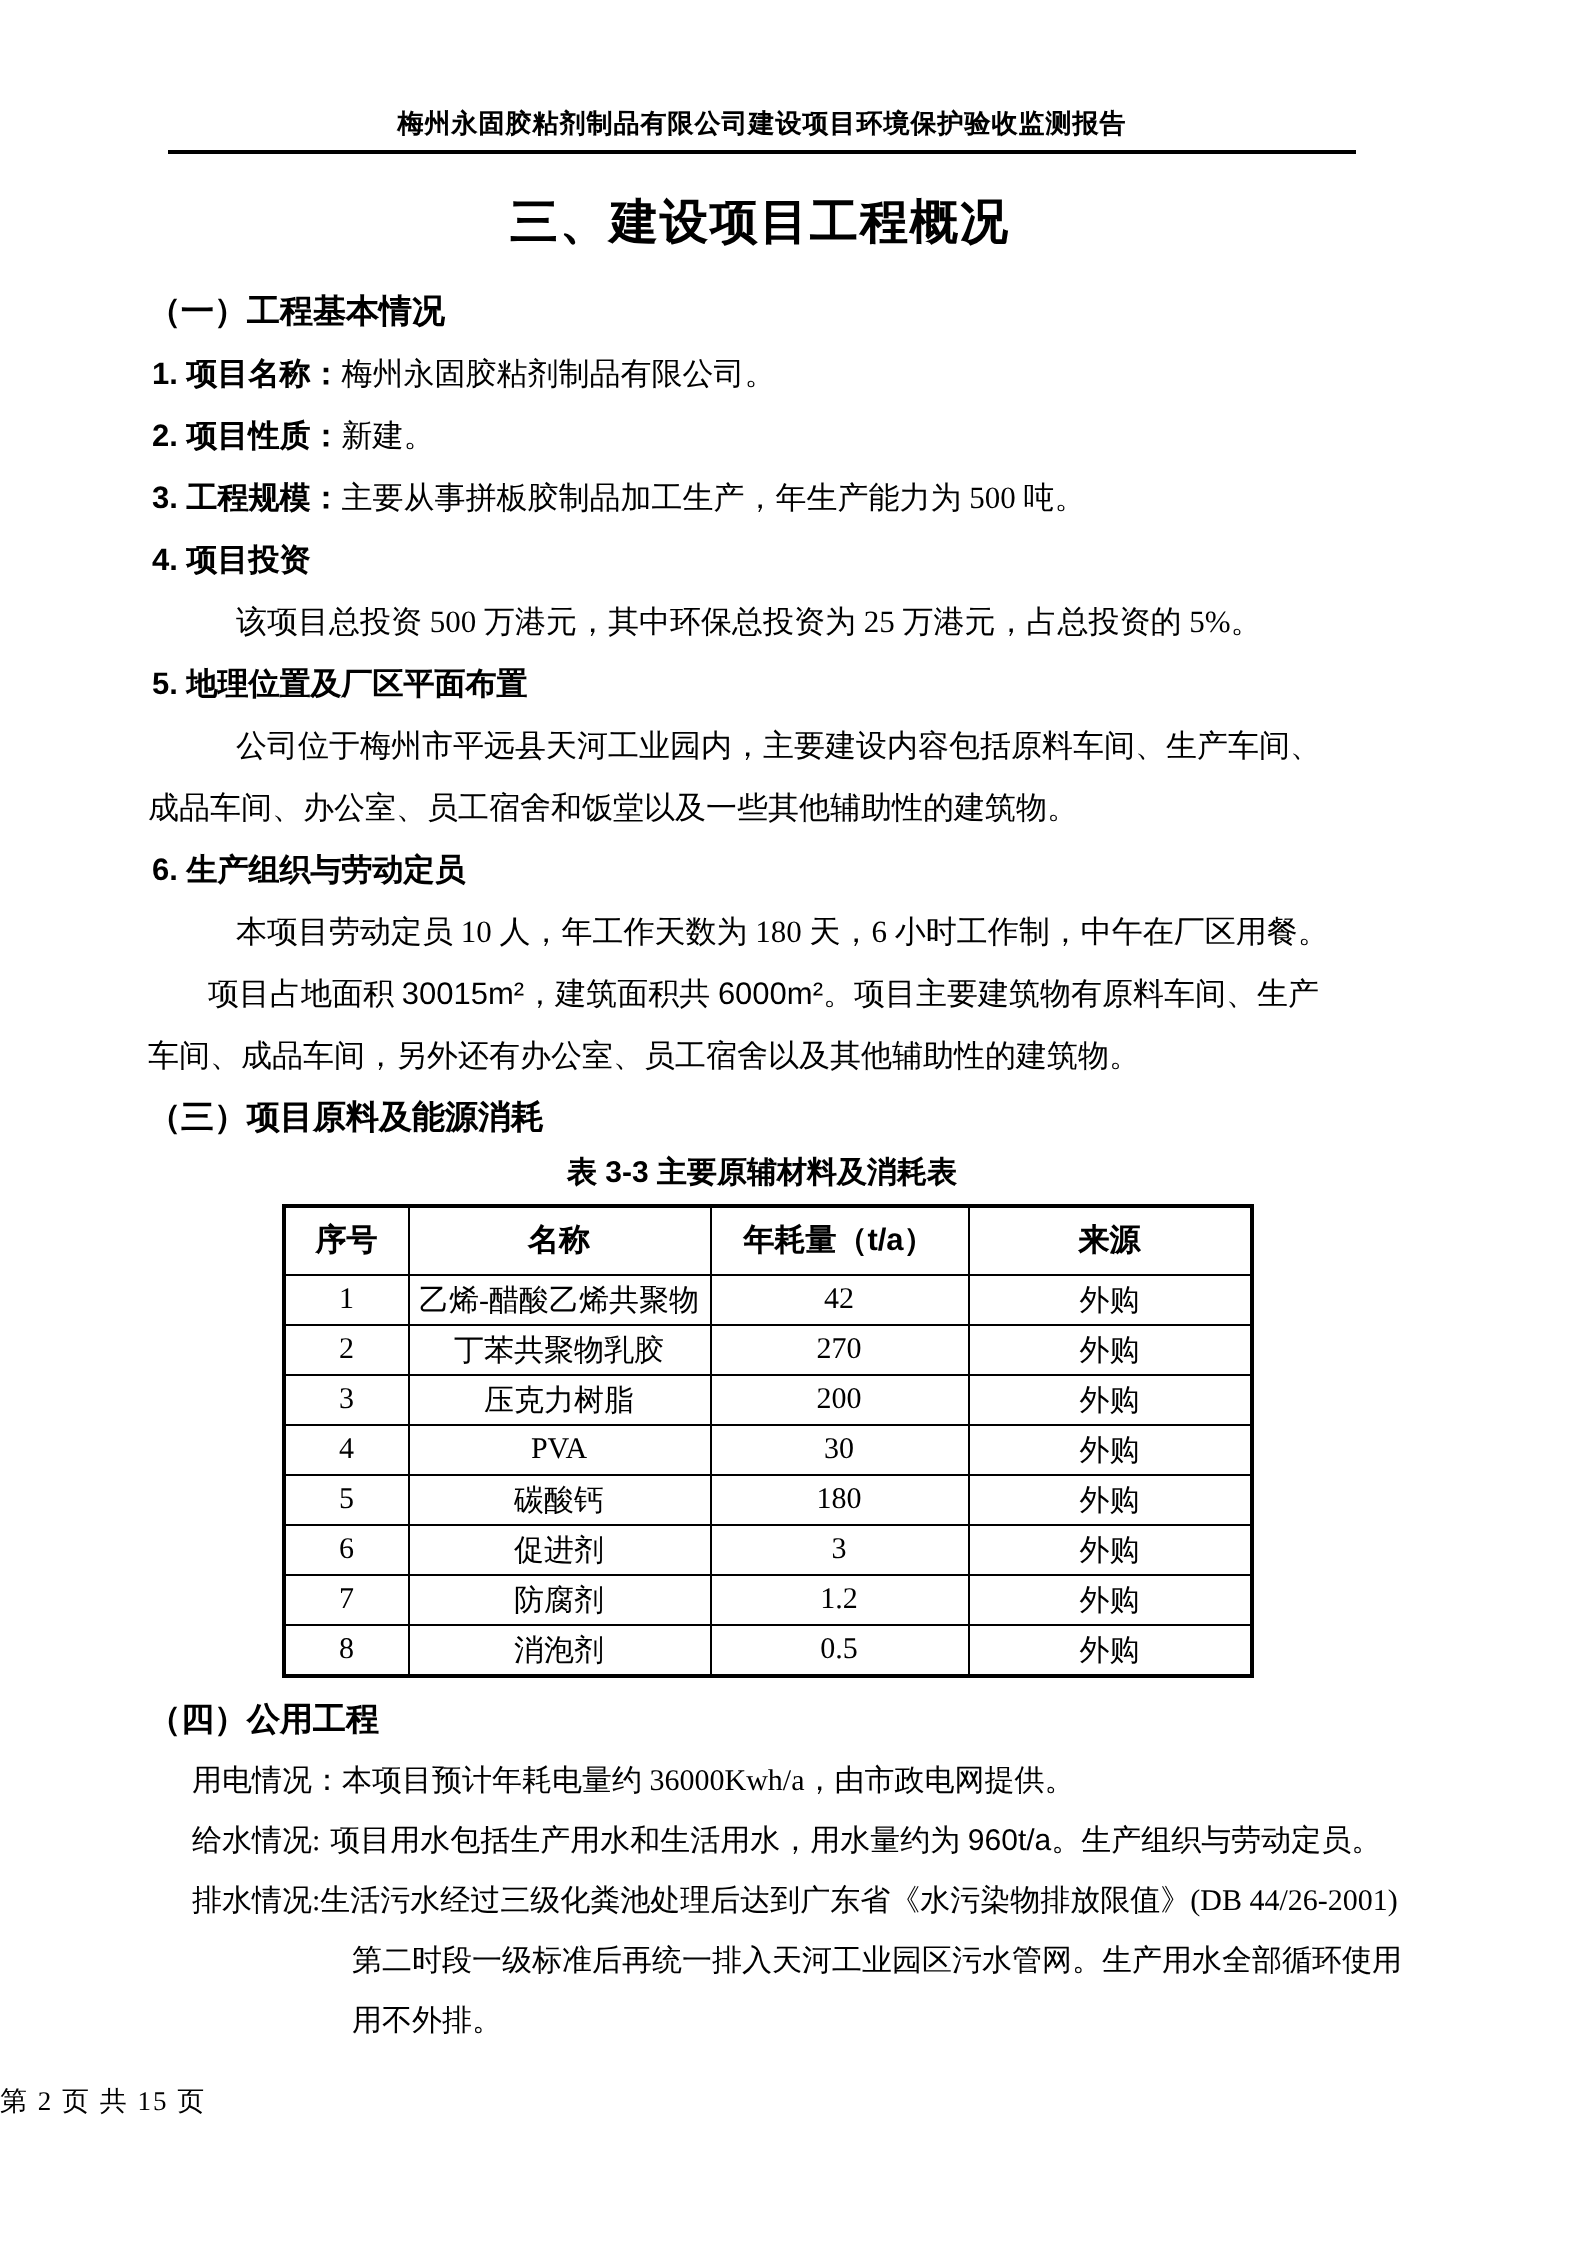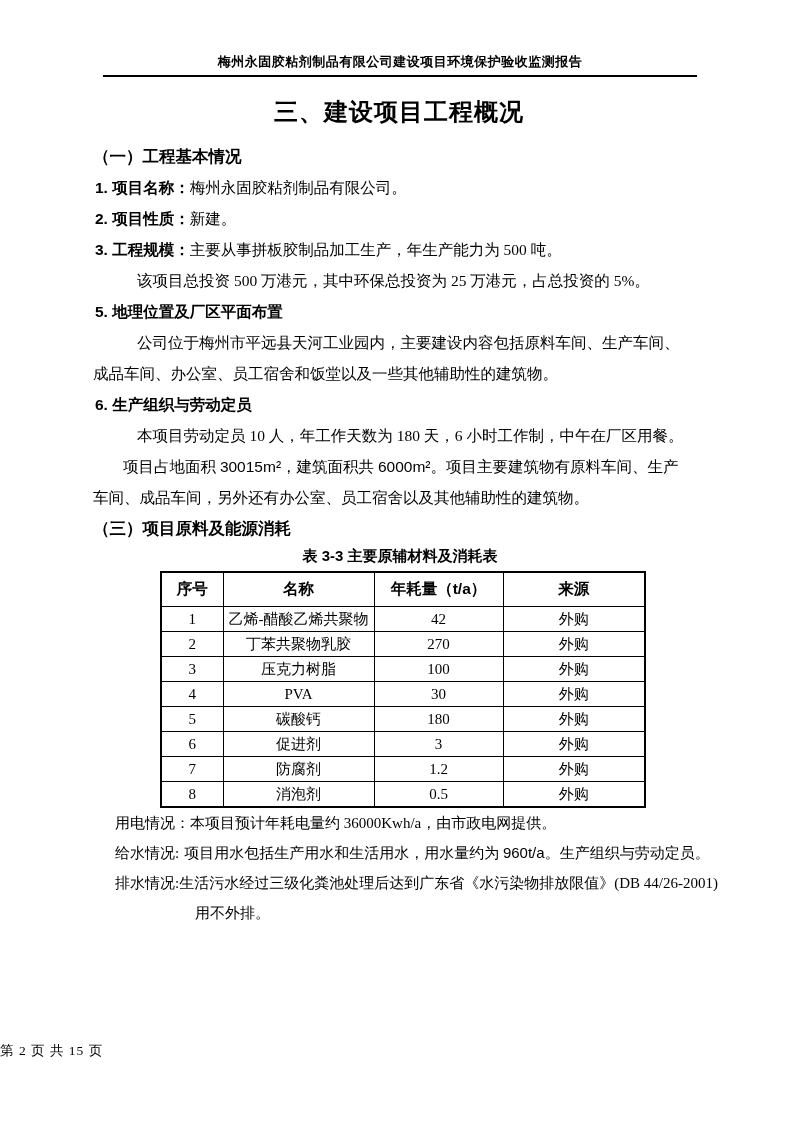--- a/index.html
+++ b/index.html
@@ -1,20 +1,20 @@
 <!DOCTYPE html>
 <html><head>
 <meta charset="utf-8">
 <style>
   html,body { margin:0; padding:0; background:#ffffff; }
   .page {
     position:relative; width:793px; height:1122px; background:#ffffff;
     overflow:hidden; color:#000; font-family:"Liberation Serif", serif;
   }
-  .content { margin-left:93px; width:612px; }
+  .content { margin-left:74px; width:612px; }
 
   .doc-header {
     margin-left:10px; width:594px; padding-top:54px; padding-bottom:5px;
     border-bottom:2px solid #000; text-align:center;
   }
   .header-text { font-size:13px; font-weight:bold; line-height:16px; letter-spacing:0.5px; white-space:nowrap; }
 
   .main-title {
     margin:17px 0 0 0; text-align:center;
     font-family:"Liberation Sans", sans-serif; font-weight:bold;
@@ -79,20 +79,23 @@
 
     <div class="line item">
       <span class="item-label">1. 项目名称：</span><span>梅州永固胶粘剂制品有限公司。</span>
     </div>
     <div class="line item">
       <span class="item-label">2. 项目性质：</span><span>新建。</span>
     </div>
     <div class="line item">
       <span class="item-label">3. 工程规模：</span><span>主要从事拼板胶制品加工生产，年生产能力为 500 吨。</span>
     </div>
+    <div class="line item">
+      <span class="item-label">4. 项目投资</span>
+    </div>
     <div class="line para-first">该项目总投资 500 万港元，其中环保总投资为 25 万港元，占总投资的 5%。</div>
     <div class="line item">
       <span class="item-label">5. 地理位置及厂区平面布置</span>
     </div>
     <div class="line para-first">公司位于梅州市平远县天河工业园内，主要建设内容包括原料车间、生产车间、</div>
     <div class="line para-cont">成品车间、办公室、员工宿舍和饭堂以及一些其他辅助性的建筑物。</div>
     <div class="line item">
       <span class="item-label">6. 生产组织与劳动定员</span>
     </div>
     <div class="line para-first">本项目劳动定员 10 人，年工作天数为 180 天，6 小时工作制，中午在厂区用餐。</div>
@@ -127,21 +130,21 @@
       </tr>
       <tr>
         <td>2</td>
         <td>丁苯共聚物乳胶</td>
         <td>270</td>
         <td>外购</td>
       </tr>
       <tr>
         <td>3</td>
         <td>压克力树脂</td>
-        <td>100</td>
+        <td>200</td>
         <td>外购</td>
       </tr>
       <tr>
         <td>4</td>
         <td>PVA</td>
         <td>30</td>
         <td>外购</td>
       </tr>
       <tr>
         <td>5</td>
@@ -163,28 +166,30 @@
       </tr>
       <tr>
         <td>8</td>
         <td>消泡剂</td>
         <td>0.5</td>
         <td>外购</td>
       </tr>
     </tbody>
       </table>
 
+    <div class="sec-head mt6">（四）公用工程</div>
 
     <div class="util">
       <span>用电情况：</span><span>本项目预计年耗电量约 36000Kwh/a，由市政电网提供。</span>
     </div>
     <div class="util">
       <span>给水情况:</span><span class="util-gap">项目用水包括生产用水和生活用水，用水量约为 </span><span class="sans" style="font-size:15px">960t/a</span><span>。生产组织与劳动定员。</span>
     </div>
     <div class="util">
       <span>排水情况:</span><span>生活污水经过三级化粪池处理后达到广东省《水污染物排放限值》(DB 44/26-2001)</span>
     </div>
+    <div class="util drain-cont">第二时段一级标准后再统一排入天河工业园区污水管网。生产用水全部循环使用</div>
     <div class="util drain-cont">用不外排。</div>
 
   </div>
 
   <div class="footer">第 2 页 共 15 页</div>
 </div>
 
 </body></html>

